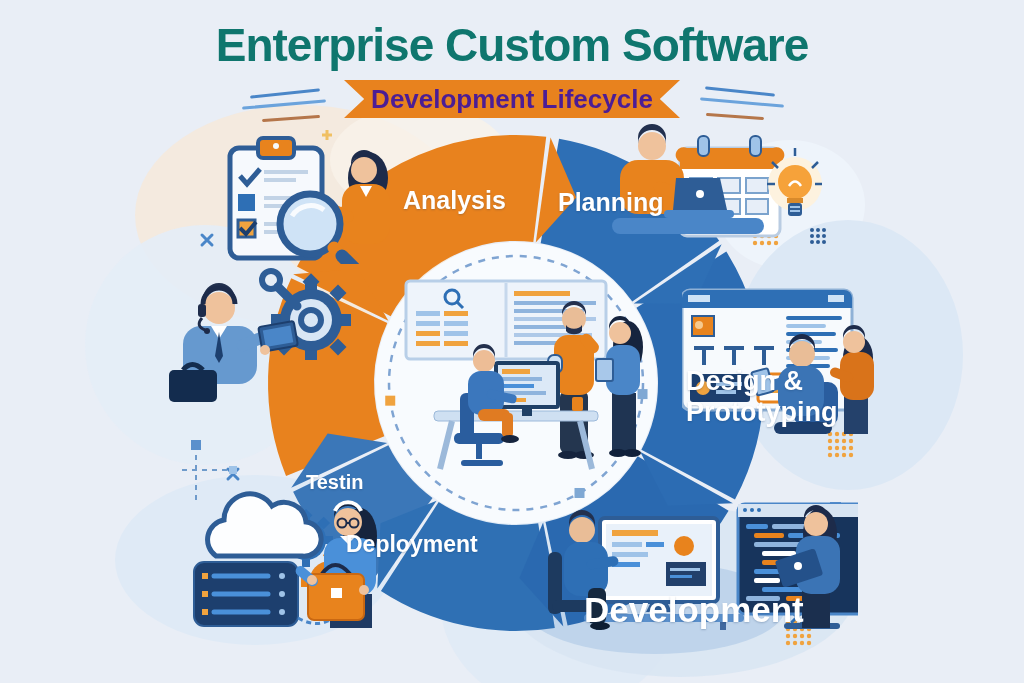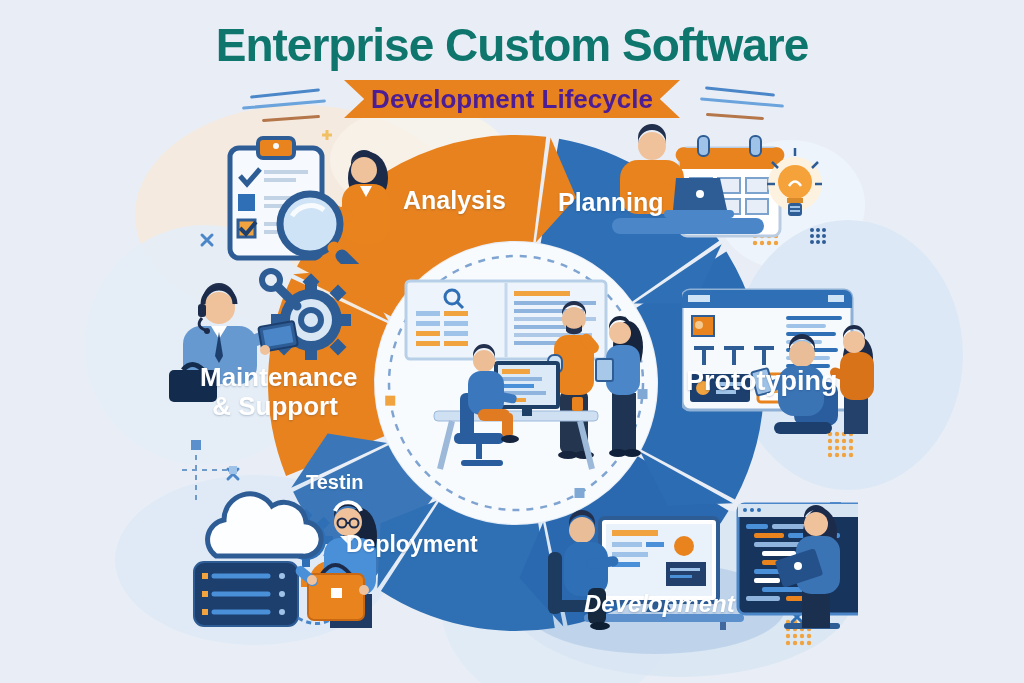--- a/index.html
+++ b/index.html
@@ -14,21 +14,21 @@
           clip-path:polygon(0 0,100% 0,94% 50%,100% 100%,0 100%,6% 50%);
           display:flex;align-items:center;justify-content:center;
           color:#4c1d95;font-size:26px;font-weight:700;}
   .sline{position:absolute;height:3px;border-radius:2px;}
   
   .stage-label{position:absolute;color:#fff;font-weight:700;text-shadow:0 1px 2px rgba(20,50,90,.25);}
   .stage-label .l1,.stage-label .l2{display:block;}
   #lbl-analysis{left:403px;top:186px;font-size:25px;}
   #lbl-planning{left:558px;top:188px;font-size:25px;}
   #lbl-design{left:686px;top:366px;font-size:27px;line-height:31px;}
-  #lbl-development{left:584px;top:590px;font-size:24px;font-style:italic;}
+  #lbl-development{left:584px;top:590px;font-size:35px;}
   #lbl-deployment{left:346px;top:531px;font-size:23px;}
   #lbl-testing{left:306px;top:471px;font-size:20px;}
   #lbl-maintenance{left:200px;top:363px;font-size:26px;line-height:29px;text-align:center;width:150px;}
 </style>
 </head>
 <body>
 
 <div class="canvas">
 
   <svg id="scene" class="abs" style="left:0;top:0" width="1024" height="683">
@@ -520,34 +520,31 @@
     </g>
   </svg>
 
   <div class="stage-label" id="lbl-analysis">
     <span class="l1">Analysis</span>
   </div>
   <div class="stage-label" id="lbl-planning">
     <span class="l1">Planning</span>
   </div>
   <div class="stage-label" id="lbl-design">
+    <span class="l1">Design &amp;</span>
     <span class="l2">Prototyping</span>
   </div>
   <div class="stage-label" id="lbl-development">
     <span class="l1">Development</span>
   </div>
   <div class="stage-label" id="lbl-deployment">
     <span class="l1">Deployment</span>
   </div>
   <div class="stage-label" id="lbl-testing">
     <span class="l1">Testin</span>
-  </div>
-  <div class="stage-label" id="lbl-maintenance">
-    <span class="l1">Maintenance</span>
-    <span class="l2">&amp; Support</span>
   </div>
 
   <div class="title">Enterprise Custom Software</div>
   <div class="ribbon">
     <span>Development Lifecycle</span>
   </div>
   <div class="sline" style="left:250px;top:92px;width:70px;background:#4a86c8;transform:rotate(-6deg)"></div>
   <div class="sline" style="left:242px;top:103px;width:84px;background:#6ba3dc;transform:rotate(-5deg)"></div>
   <div class="sline" style="left:262px;top:117px;width:58px;background:#b5764a;transform:rotate(-4deg)"></div>
   <div class="sline" style="left:705px;top:90px;width:70px;background:#4a86c8;transform:rotate(6deg)"></div>

